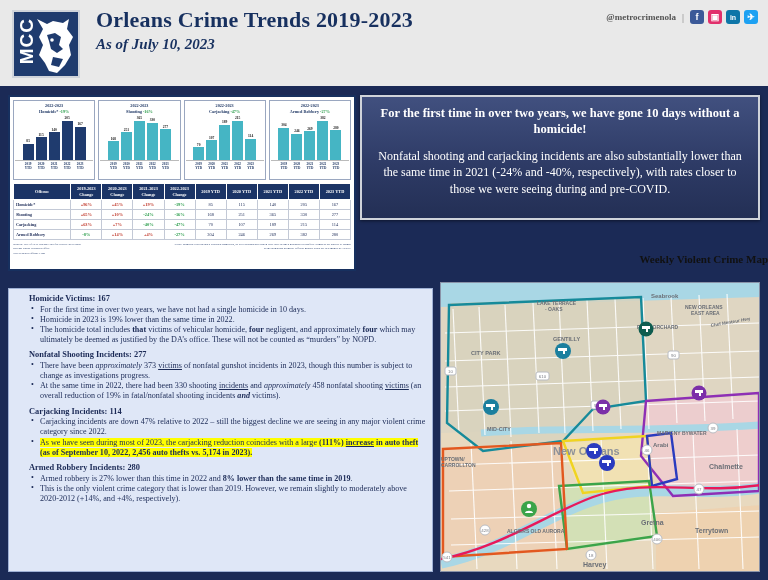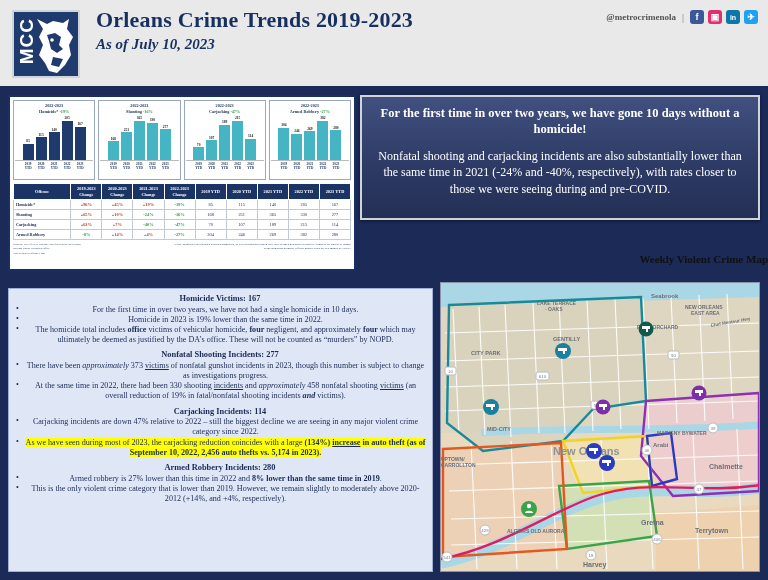--- a/index.html
+++ b/index.html
@@ -107,22 +107,22 @@
   
   #map-title {
     position:absolute; left:440px; top:252px; width:328px;
     text-align:right; color:#111; font-weight:bold; font-size:11px; line-height:1.35;
   }
 
   
   #text-panel {
     position:absolute; left:8px; top:288px; width:425px; height:284px;
     background:#dfe7f7; border:1px solid #9fb0d4;
-    padding:5px 6px 4px 5px;
-    color:#1b2a56; font-size:8.1px; line-height:1.26;text-align:center;
+    padding:5px 6px 4px 20px;
+    color:#1b2a56; font-size:8.1px; line-height:1.26;
   }
   .sec-head { font-weight:bold; font-size:8.4px; margin-bottom:0px; }
   ul.bl { margin:0 0 5px 0; padding-left:11px; list-style:none; }
   ul.bl li { position:relative; margin-bottom:0px; text-indent:0; }
   ul.bl li:before {
     content:"\2022"; position:absolute; left:-9px; top:-1px; font-size:8px;
   }
   .b { font-weight:bold; }
   .i { font-style:italic; }
   .u { text-decoration:underline; }
@@ -420,39 +420,39 @@
 
 <div id="text-panel">
 
   <div class="sec-head">
     <span>Homicide Victims:</span>
     <span>167</span>
   </div>
   <ul class="bl">
     <li>For the first time in over two years, we have not had a single homicide in 10 days.</li>
     <li>Homicide in 2023 is 19% lower than the same time in 2022.</li>
-    <li>The homicide total includes <span class="b">office</span> victims of vehicular homicide, <span class="b">four</span> negligent, and approximately <span class="b">four</span> which may ultimately be deemed as justified by the DA’s office.  These will not be counted as “murders” by NOPD.</li>
+    <li>The homicide total includes <span class="b">that</span> victims of vehicular homicide, <span class="b">four</span> negligent, and approximately <span class="b">four</span> which may ultimately be deemed as justified by the DA’s office.  These will not be counted as “murders” by NOPD.</li>
   </ul>
 
   <div class="sec-head">
     <span>Nonfatal Shooting Incidents:</span>
     <span>277</span>
   </div>
   <ul class="bl">
     <li>There have been <span class="i">approximately</span> 373 <span class="u">victims</span> of nonfatal gunshot incidents in 2023, though this number is subject to change as investigations progress.</li>
     <li>At the same time in 2022, there had been 330 shooting <span class="u">incidents</span> and <span class="i">approximately</span> 458 nonfatal shooting <span class="u">victims</span> (an overall reduction of 19% in fatal/nonfatal shooting incidents <span class="b i">and</span> victims).</li>
   </ul>
 
   <div class="sec-head">
     <span>Carjacking Incidents:</span>
     <span>114</span>
   </div>
   <ul class="bl">
     <li>Carjacking incidents are down 47% relative to 2022 – still the biggest decline we are seeing in any major violent crime category since 2022.</li>
-    <li><span class="hl">As we have seen during most of 2023, the carjacking reduction coincides with a large <span class="b">(134%)</span> <span class="b u">increase</span> <span class="b">in auto theft (as of September 10, 2022, 2,456 auto thefts vs. 5,174 in 2023).</span></span></li>
+    <li><span class="hl">As we have seen during most of 2023, the carjacking reduction coincides with a large <span class="b">(111%)</span> <span class="b u">increase</span> <span class="b">in auto theft (as of September 10, 2022, 2,456 auto thefts vs. 5,174 in 2023).</span></span></li>
   </ul>
 
   <div class="sec-head">
     <span>Armed Robbery Incidents:</span>
     <span>280</span>
   </div>
   <ul class="bl">
     <li>Armed robbery is 27% lower than this time in 2022 and <span class="b">8% lower than the same time in 2019</span>.</li>
     <li>This is the only violent crime category that is lower than 2019. However, we remain slightly to moderately above 2020-2012 (+14%, and +4%, respectively).</li>
   </ul>

